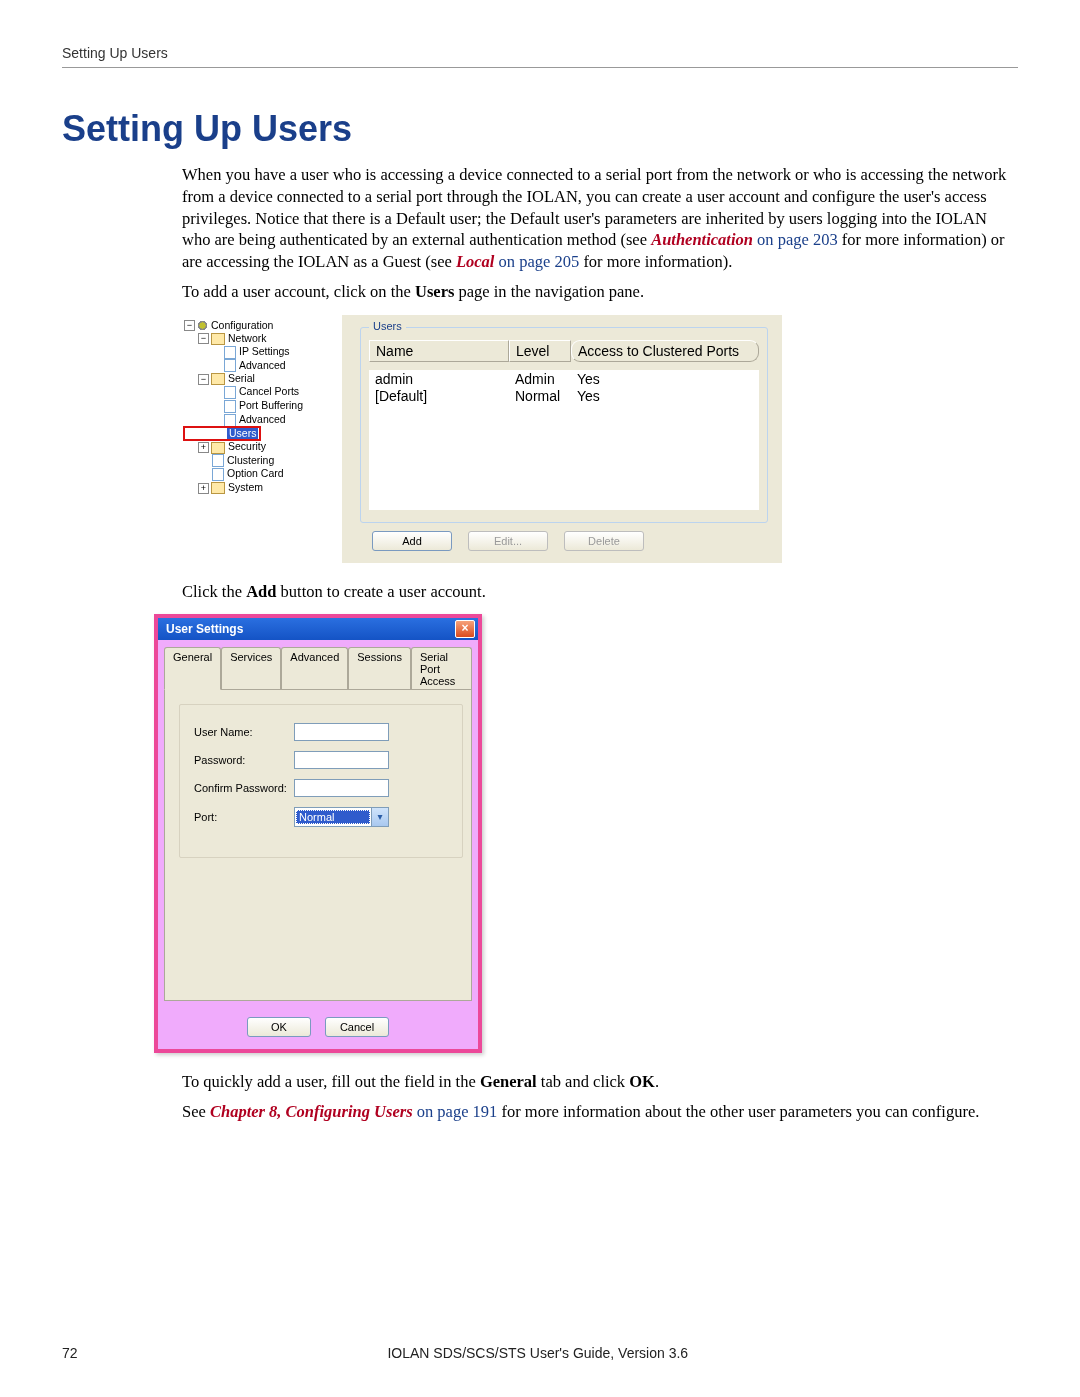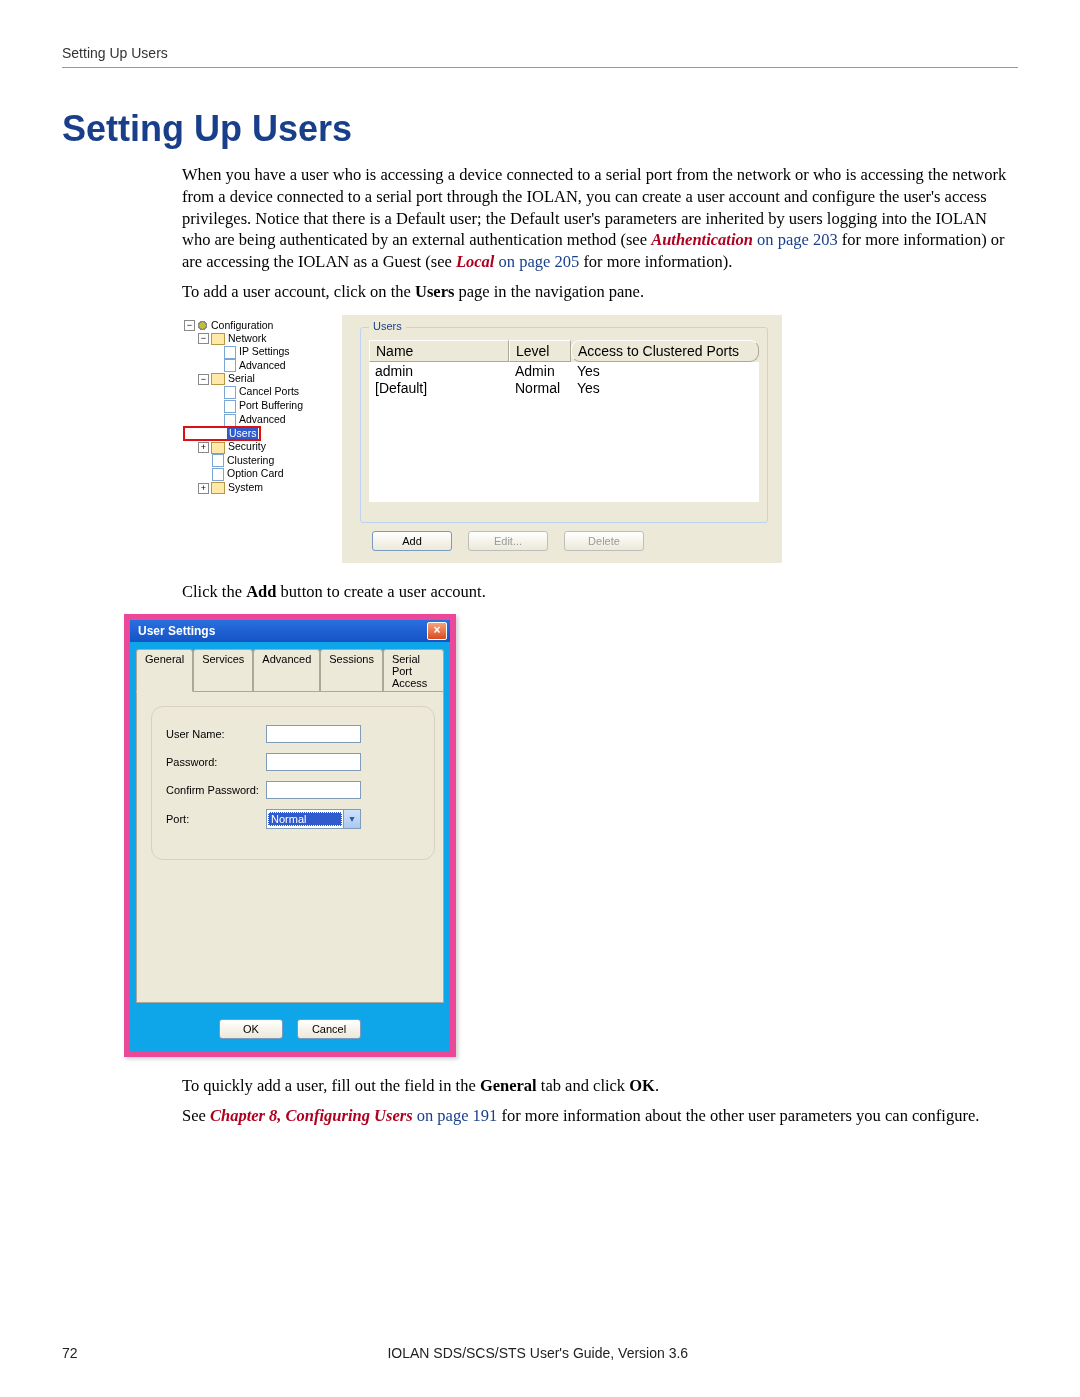--- a/index.html
+++ b/index.html
@@ -133,21 +133,21 @@
   .users-table-head > div {
     border:1px solid #fff;
     border-right-color:#aca899; border-bottom-color:#aca899;
     background:#ece9d8;
     padding:2px 6px;
     box-sizing:border-box;
   }
   .col-name { width:140px; }
   .col-level { width:62px; }
   .col-acp { flex:1;border-radius:9px; }
-  .users-table-body { background:#fff; height:140px; margin:0 8px; }
+  .users-table-body { background:#fff; height:140px; margin:8px 8px; }
   .users-table-row { padding:1px 0 0 0; }
   .users-table-row > div { padding:0 6px; box-sizing:border-box; }
   .btn-row {
     position:absolute; left:20px; bottom:6px;
     display:flex; gap:16px;
   }
   .xp-btn {
     min-width:80px;
     height:20px;
     font-size:11px;
@@ -155,24 +155,24 @@
     background:linear-gradient(#fff,#ece9d8);
     border:1px solid #7a9ac0;
     border-radius:3px;
     padding:0 10px;
     color:#000;
   }
   .xp-btn:disabled { color:#9a9a9a; border-color:#bdbdbd; }
 
   
   .shot2 {
-    margin: 12px 0 18px 62px;
+    margin: 12px 0 18px 92px;
     width: 320px;
-    background:#0ea5e9;
-    border:6px solid #ec4899;
+    background:#f0abfc;
+    border:4px solid #ec4899;
     font-family:Tahoma,Arial,sans-serif;
     font-size:11px;
     box-shadow:2px 2px 4px rgba(0,0,0,.2);
   }
   .titlebar {
     height:22px;
     background:linear-gradient(#2a6fe0,#1453c5);
     color:#fff;
     font-weight:bold;
     font-size:12px;
@@ -214,21 +214,21 @@
     margin:0 6px 6px 6px;
     border:1px solid #aca899;
     background:#ece9d8;
     height:310px;
     position:relative;
   }
   .inner-group {
     position:absolute;
     left:14px; top:14px; right:8px;
     border:1px solid #d7d2c0;
-    border-radius:12px;
+    border-radius:2px;
     padding:18px 14px 20px 14px;
   }
   .form-row {
     display:flex; align-items:center;
     margin-bottom:10px;
     font-size:11px;
   }
   .form-row label { width:100px; color:#000; }
   .text-input {
     width:95px; height:18px;

